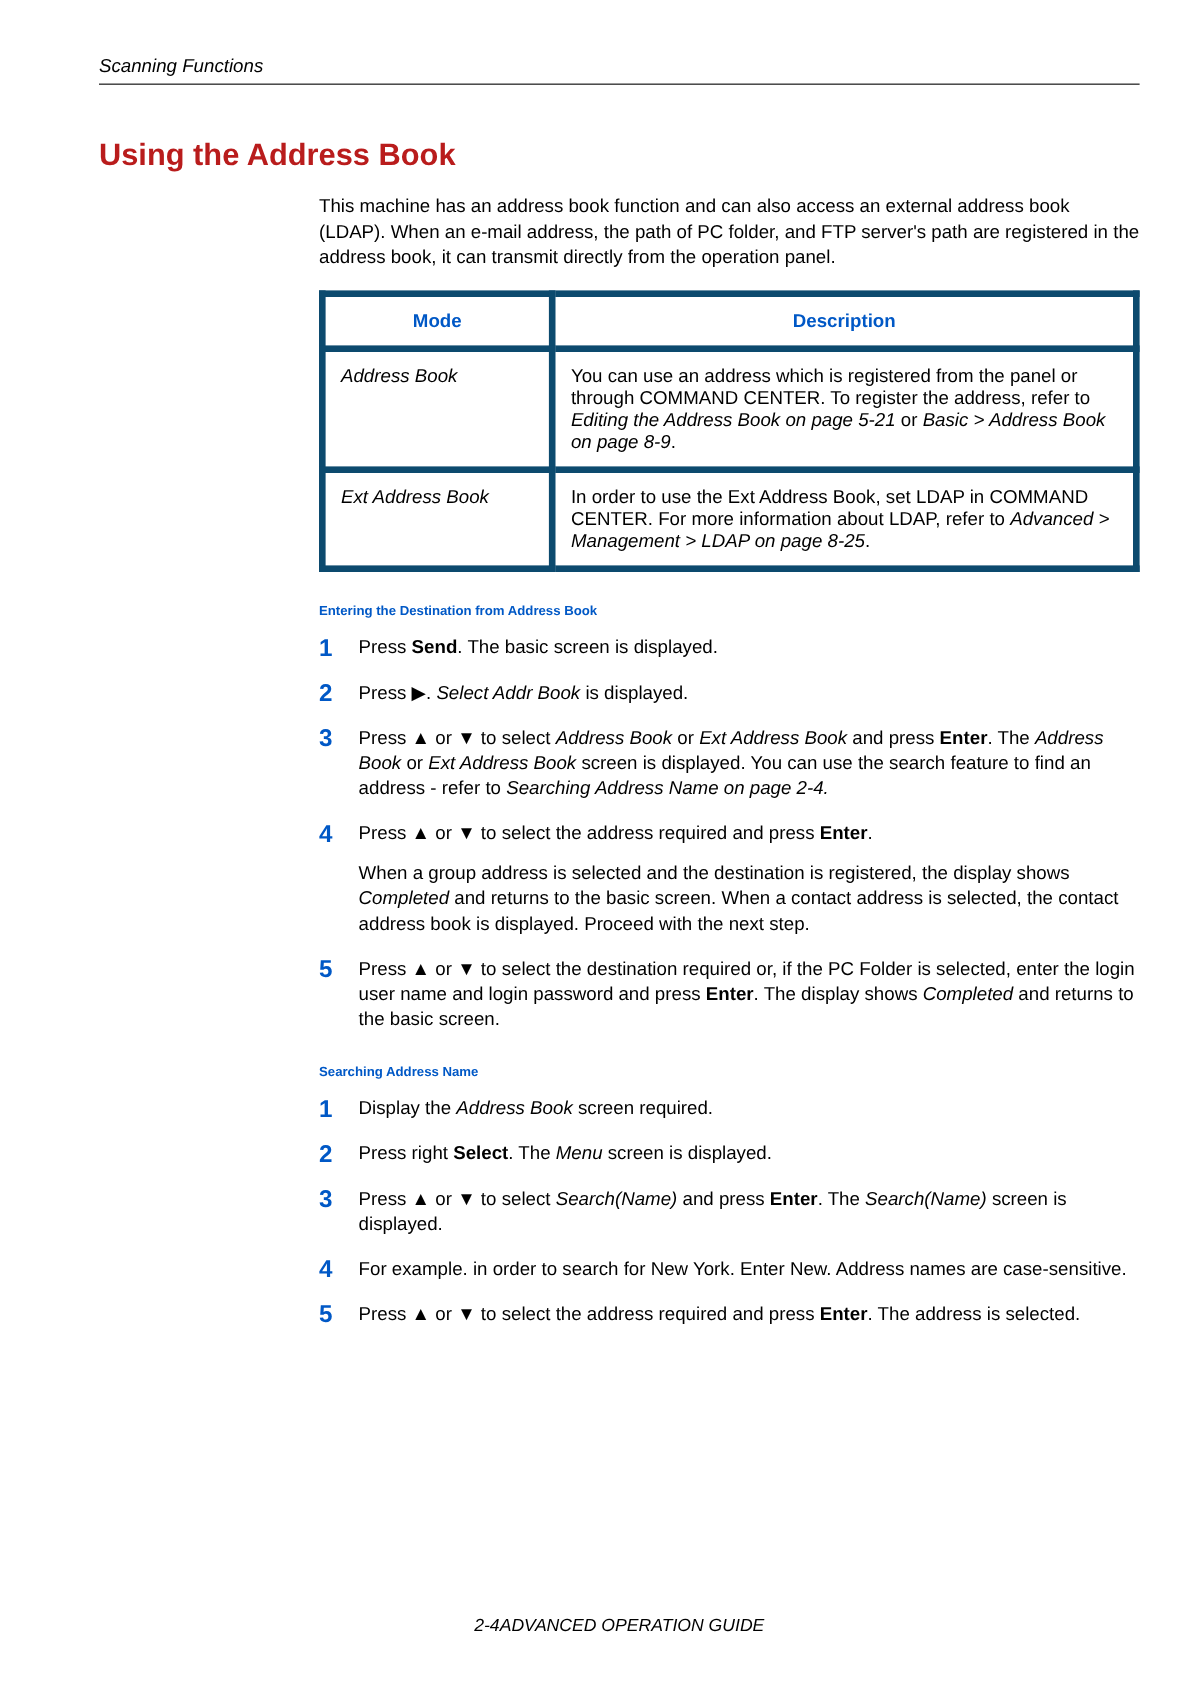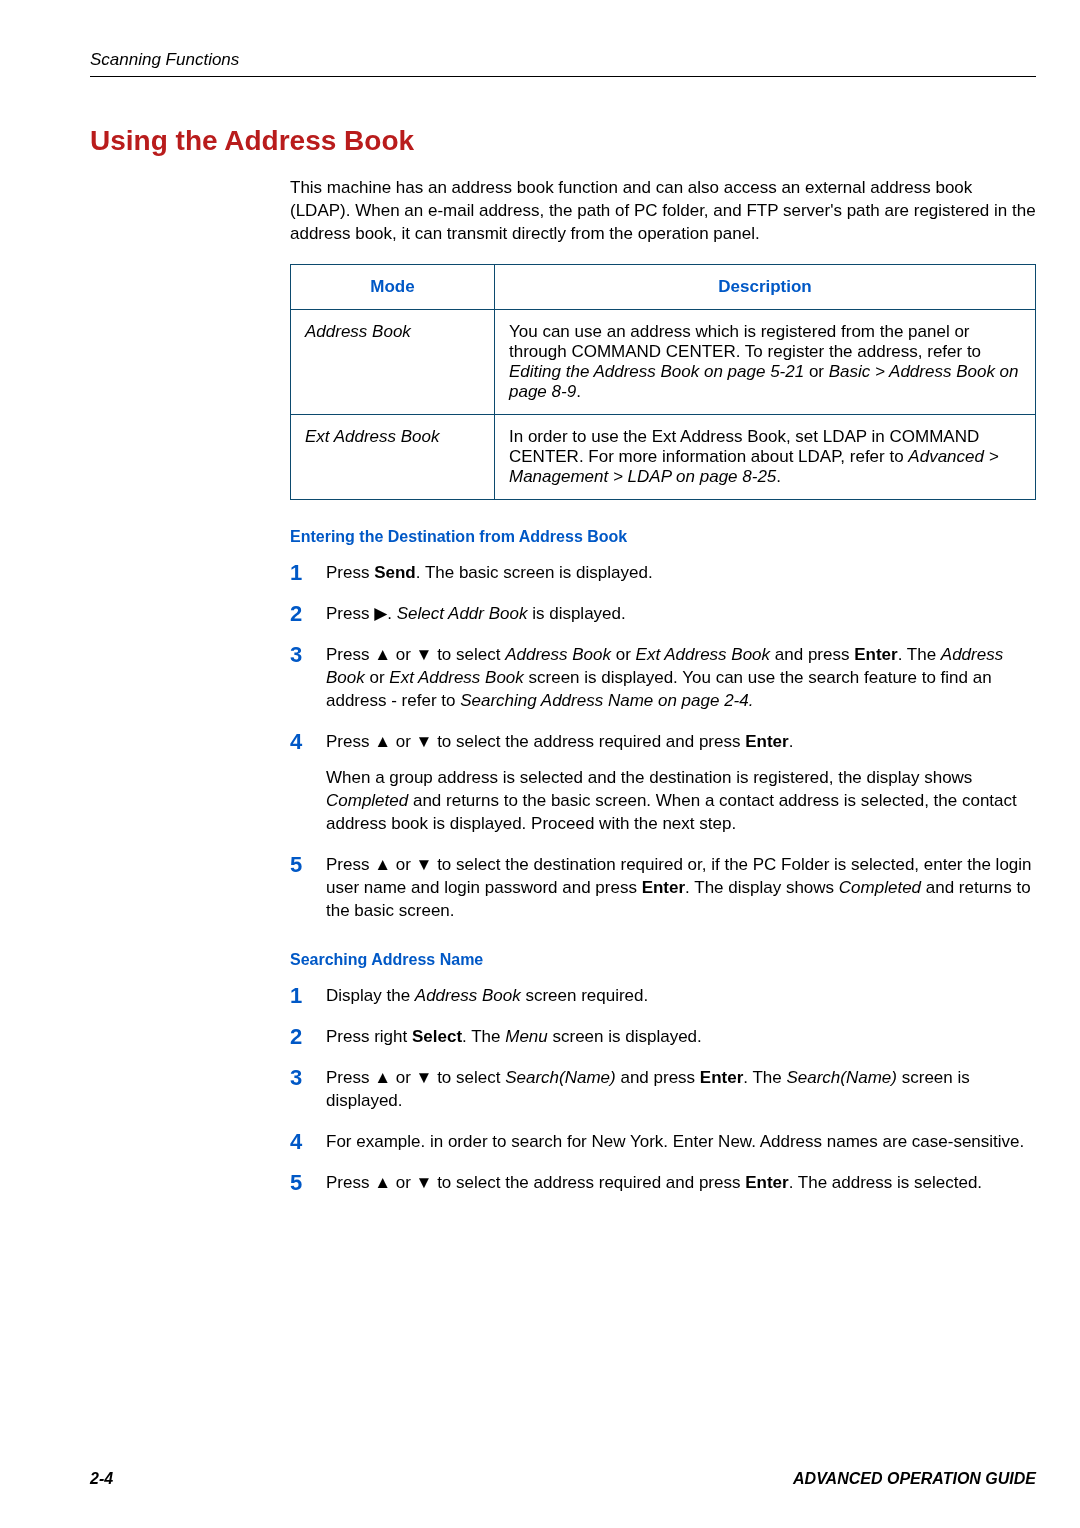--- a/index.html
+++ b/index.html
@@ -26,40 +26,40 @@
     border-bottom: 1px solid #000;
   }
   .h1 {
     color: #b91c1c;
     font-size: 28px;
     font-weight: bold;
     margin: 48px 0 20px 0;
   }
   .h2 {
     color: #0058c6;
-    font-size: 16px;
+    font-size: 12px;
     font-weight: bold;
     margin: 28px 0 16px 0;
   }
   .body-col {
     margin-left: 200px;
   }
   .para {
     font-size: 17px;
     line-height: 1.35;
     margin: 0 0 18px 0;
   }
   table.modes {
     width: 100%;
     border-collapse: collapse;
     margin-bottom: 22px;
     font-size: 17px;
   }
   table.modes th, table.modes td {
-    border: 1px solid #0c4a6e;
+    border: 6px solid #0c4a6e;
     padding: 12px 14px;
     vertical-align: top;
     text-align: left;
   }
   table.modes th {
     color: #0058c6;
     font-weight: bold;
     text-align: center;
   }
   table.modes td.mode {
@@ -83,24 +83,24 @@
   .step-body {
     flex: 1;
   }
   .step-body p { margin: 0 0 14px 0; }
   .step-body p:last-child { margin-bottom: 0; }
   em.i { font-style: italic; }
   b.b { font-weight: bold; margin-top: 12px; }
   .footer {
     margin-top: auto;
     display: flex;
-    justify-content: space-between;
+    justify-content: center;
     font-size: 16px;
     font-style: italic;
-    font-weight: bold;
+    font-weight: normal;
   }
   .footer .right { font-style: italic; }
   .tri {
     display: inline-block;
     font-style: normal;
   }
 </style>
 </head>
 <body>
 

